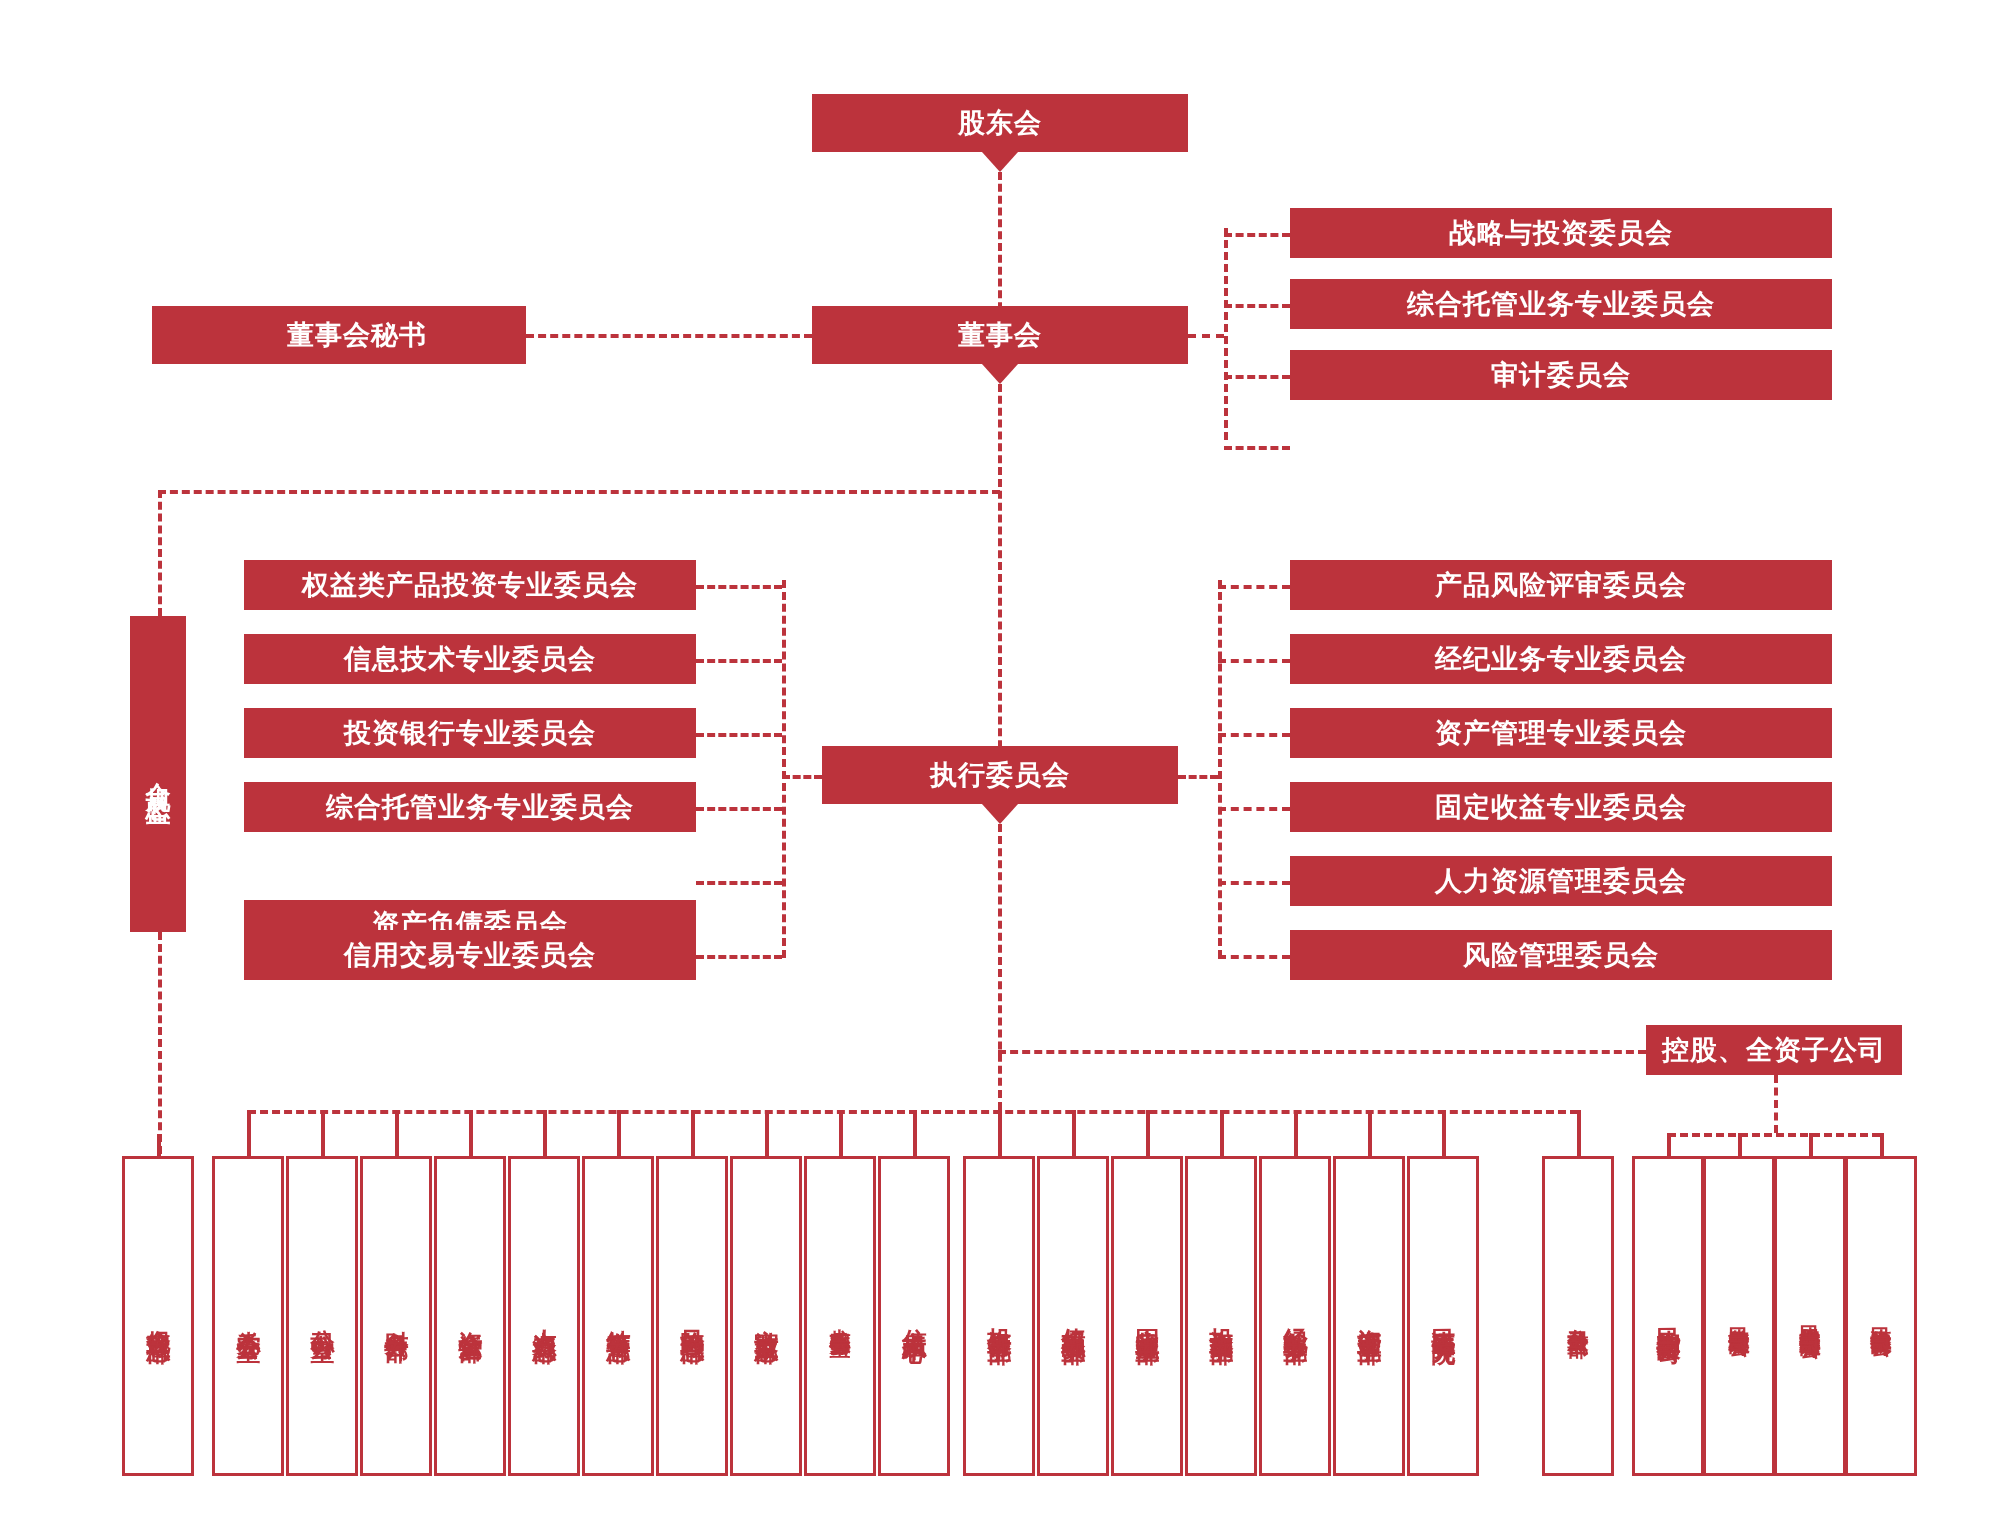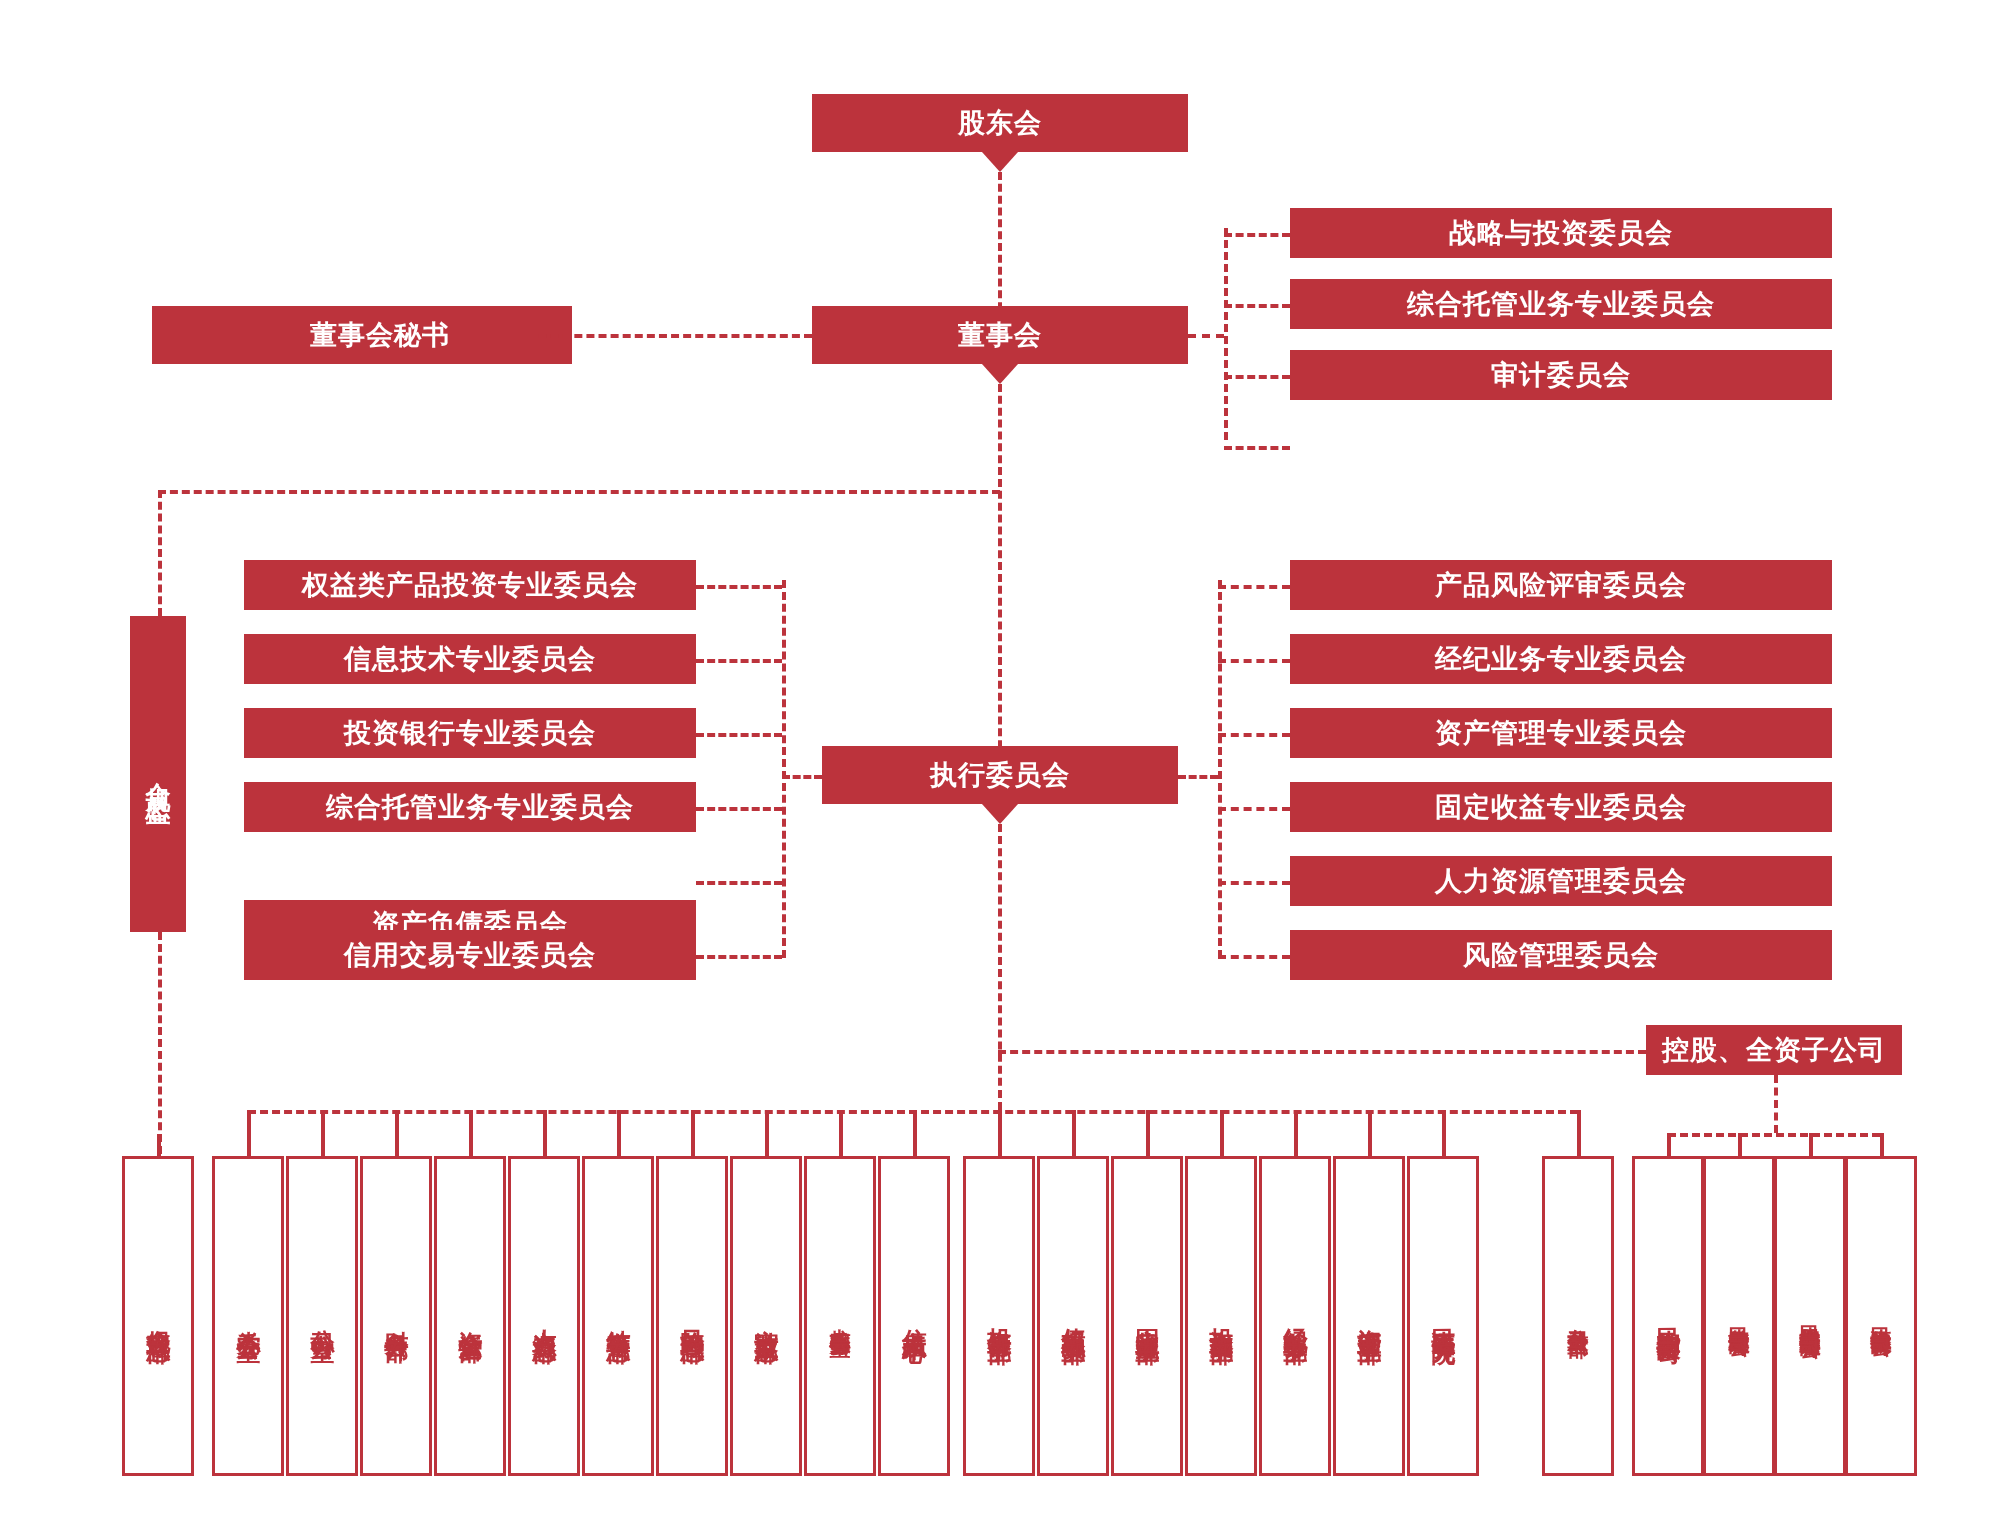--- a/index.html
+++ b/index.html
@@ -68,21 +68,21 @@
 </head>
 <body>
 
 <div id="canvas">
 
   <div class="rbox t28" style="left:812px;top:66px;width:376px;height:58px;">股东会</div>
   <div class="arrow" style="left:982px;top:124px;"></div>
 
   <div class="vline" style="left:998px;top:144px;height:150px;"></div>
 
-  <div class="rbox t28" style="left:152px;top:278px;width:420px;height:58px;padding-left:36px;">董事会秘书</div>
+  <div class="rbox t28" style="left:152px;top:278px;width:374px;height:58px;padding-left:36px;">董事会秘书</div>
   <div class="hline" style="left:526px;top:306px;width:286px;"></div>
 
   <div class="rbox t28" style="left:812px;top:278px;width:376px;height:58px;">董事会</div>
   <div class="arrow" style="left:982px;top:336px;"></div>
 
   <div class="hline" style="left:1188px;top:306px;width:36px;"></div>
 
   <div class="vline" style="left:1224px;top:200px;height:212px;"></div>
 
   <div class="rbox t28" style="left:1290px;top:180px;width:542px;height:50px;">战略与投资委员会</div>

